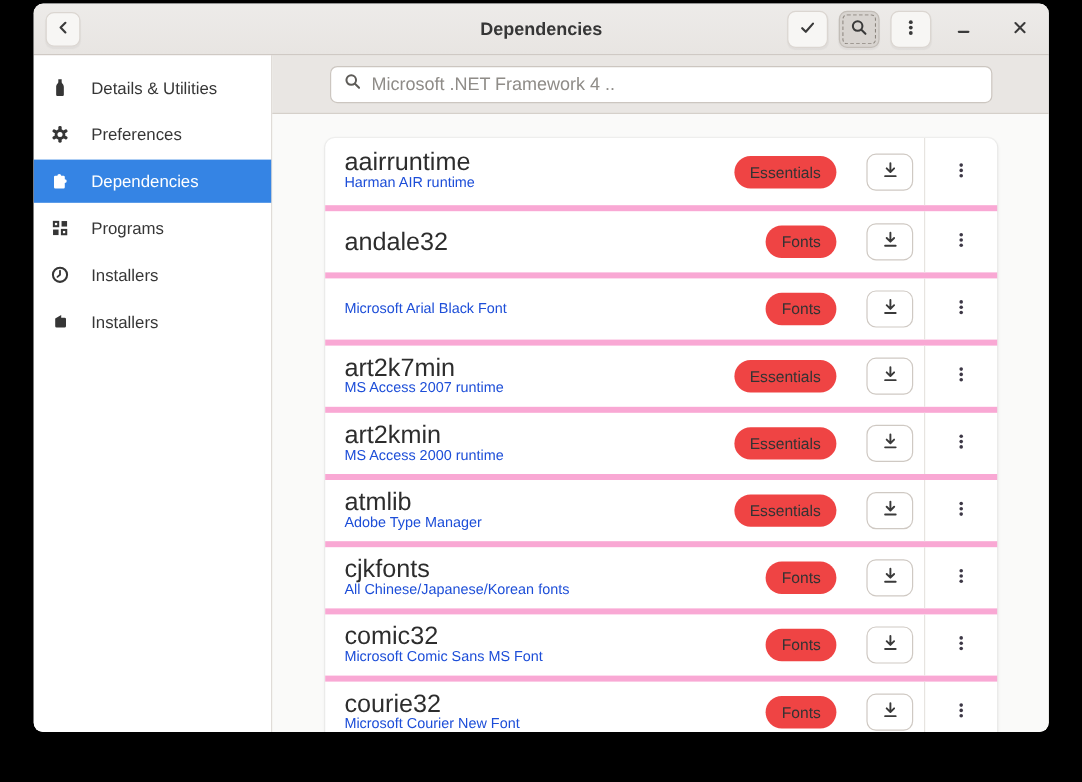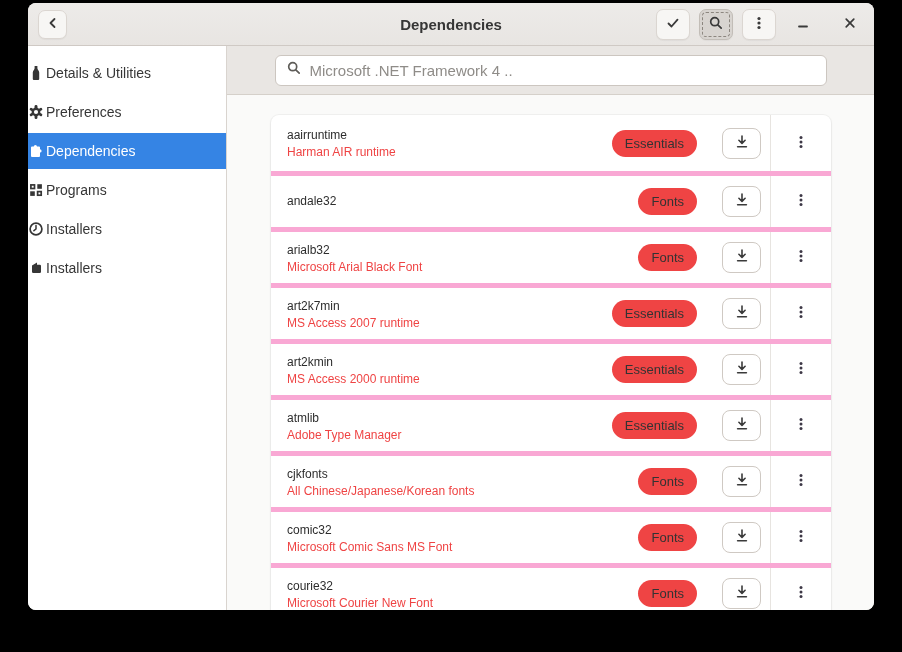--- a/index.html
+++ b/index.html
@@ -28,22 +28,22 @@
     justify-content:center; background:none; border:none; cursor:pointer; }
   .tb-plain.min { margin-left:6px; }
   .tb-plain.close { margin-left:14px; }
 
   
   .app-body { flex:1; display:flex; min-height:0; }
 
   
   .sidebar { width:199px; flex:0 0 199px; background:#fff;
     border-right:1px solid #d9d4cf; padding-top:9px; }
-  .side-item { display:flex; align-items:center; gap:2px; height:36px;
-    margin-bottom:3px; font-size:14px; color:#363636;
+  .side-item { display:flex; align-items:center; gap:18px; height:36px;
+    margin-bottom:3px; padding-left:14px; font-size:14px; color:#363636;
     cursor:pointer; }
   .side-item .ic { width:16px; height:16px; flex:0 0 16px; display:flex;
     align-items:center; justify-content:center; color:#363636; }
   .side-item.selected { background:#3584e4; color:#fff; }
   .side-item.selected .ic { color:#fff; }
 
   
   .main { flex:1; display:flex; flex-direction:column; min-width:0; }
   .search-band { height:49px; flex:0 0 49px; background:#e9e6e3;
     border-bottom:1px solid #d5d0ca; display:flex; align-items:center;
@@ -57,22 +57,22 @@
   .search-box input::placeholder { color:#8f8c88; }
 
   .content { flex:1; background:#fafaf9; overflow:hidden; }
   .card { margin:20px 43px 0 44px; background:#fff; border-radius:8px 8px 0 0;
     box-shadow:0 0 0 1px rgba(0,0,0,0.035), 0 1px 3px rgba(0,0,0,0.07); }
 
   
   .row { display:flex; align-items:center; height:56px; padding-left:16px; }
   .row + .row { border-top:5px solid #f9a8d4; }
   .row-text { flex:1; min-width:0; }
-  .row-title { font-size:12px; color:#2d2d2d; line-height:19px; }
-  .row-sub { font-size:12px; color:#ef4444; line-height:15px; }
+  .row-title { font-size:21px; color:#2d2d2d; line-height:19px; }
+  .row-sub { font-size:12px; color:#1d4ed8; line-height:15px; }
   .badge { background:#ef4444; color:#333; font-size:13px; border-radius:99px;
     padding:6px 13px; white-space:nowrap; }
   .dl-btn { width:39px; height:31px; margin-left:25px; background:#fff;
     border:1px solid #cfc9c3; border-radius:8px; display:flex;
     align-items:center; justify-content:center; cursor:pointer; }
   .vdiv { width:1px; align-self:stretch; background:#e7e4e0; margin-left:9px; }
   .dots-btn { width:60px; height:100%; background:none; border:none;
     display:flex; align-items:center; justify-content:center; cursor:pointer; }
 </style>
 <title>Dependencies</title></head>
@@ -260,21 +260,20 @@
                       <circle cx="8" cy="8" r="1.5"></circle>
                       <circle cx="8" cy="12.4" r="1.5"></circle>
                     </g>
                   </svg>
       </span>
     </button>
   </div>
 
   <div class="row">
     <div class="row-text">
-      <div class="row-title">arialb32</div>
       <div class="row-sub">Microsoft Arial Black Font</div>
     </div>
     <span class="badge">Fonts</span>
     <button class="dl-btn">
       <span>
         <svg width="16" height="16" viewBox="0 0 16 16">
                     <path d="M8 2v7M4.9 6.3 8 9.4l3.1-3.1" stroke="#3a3a3a" stroke-width="1.6" fill="none" stroke-linecap="round" stroke-linejoin="round"></path>
                     <path d="M3.6 12.8h8.8" stroke="#3a3a3a" stroke-width="1.6" stroke-linecap="round"></path>
                   </svg>
       </span>

